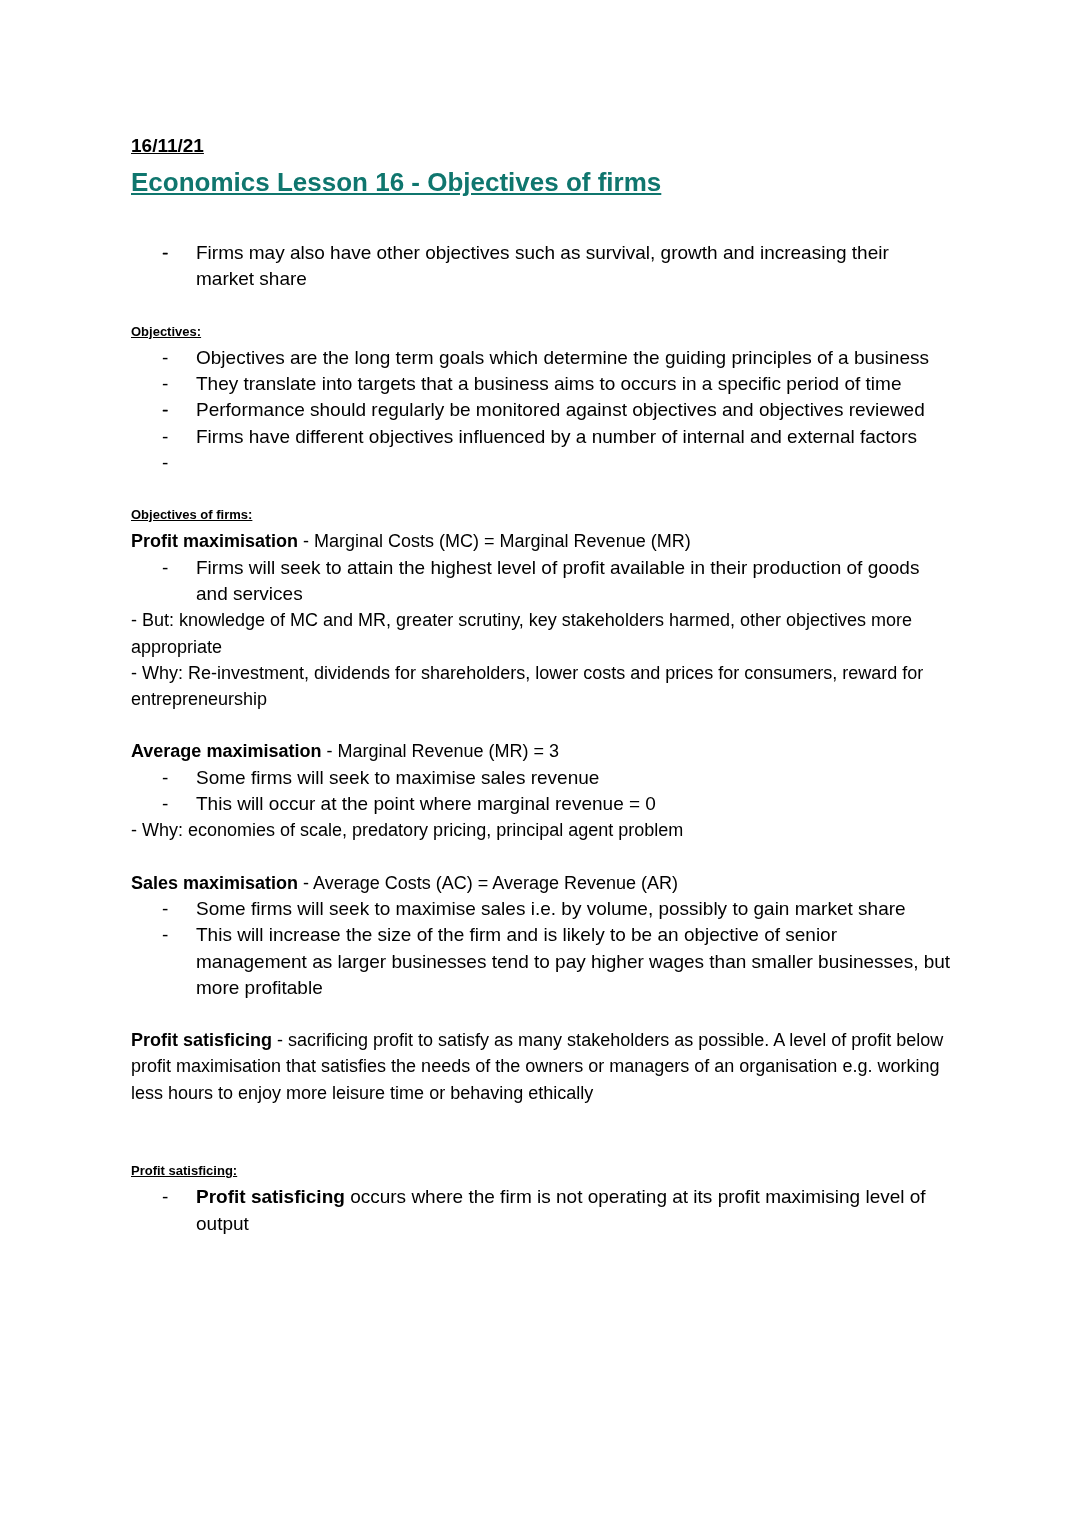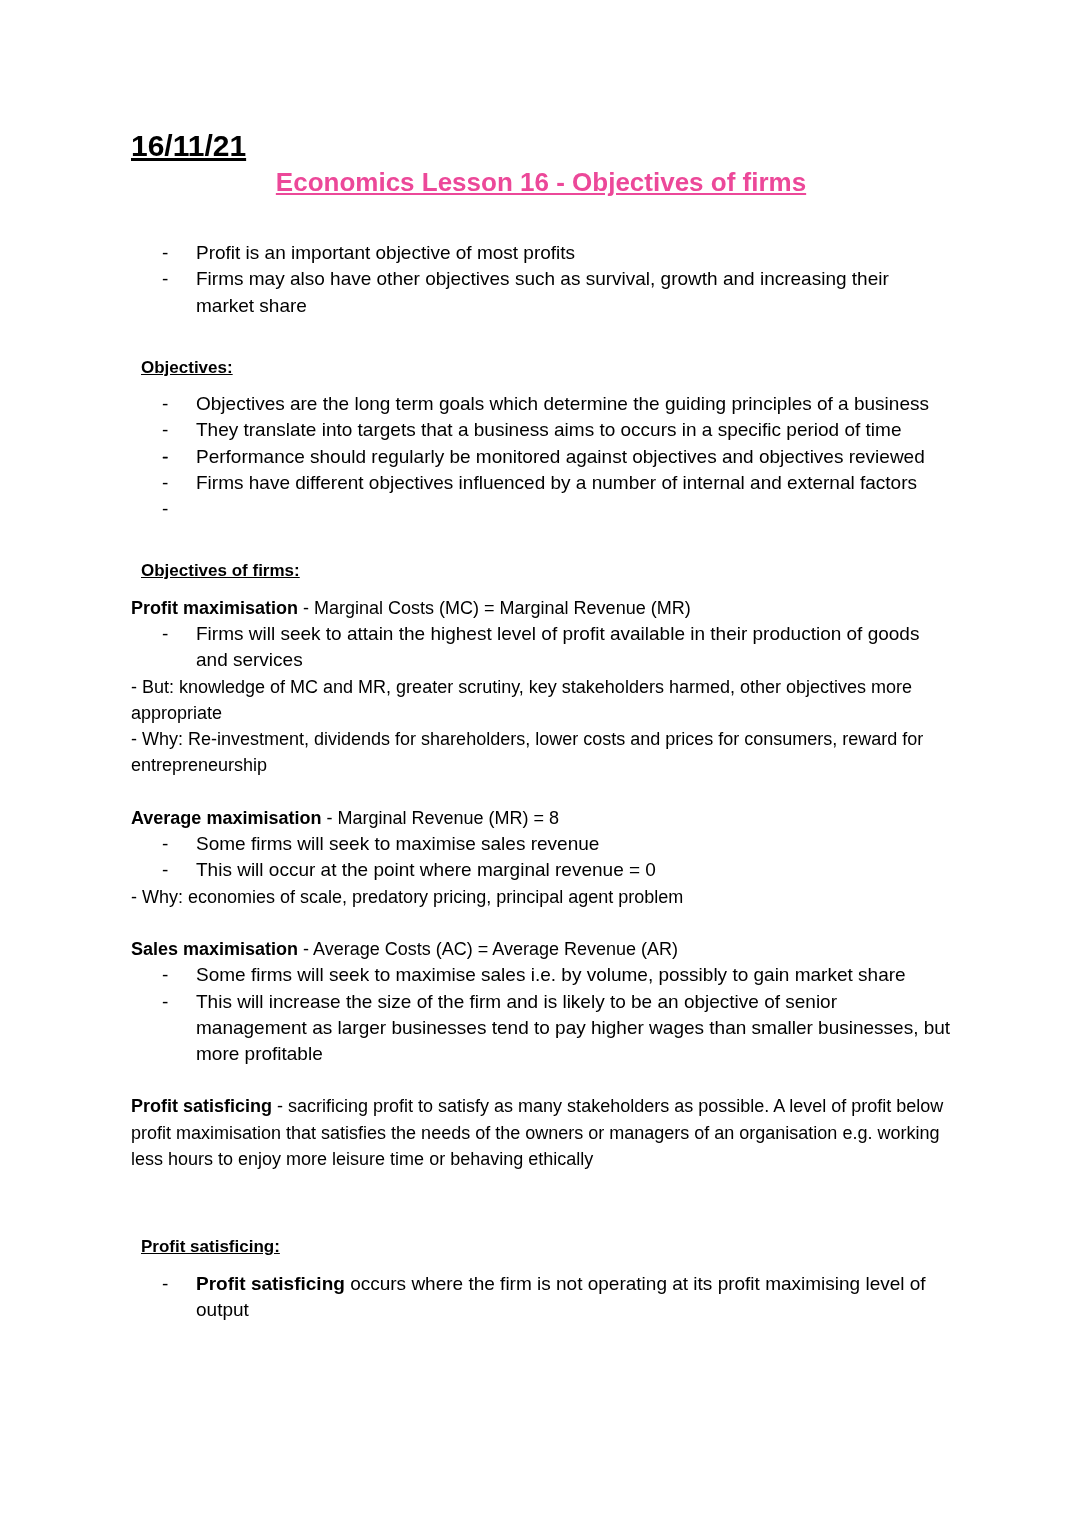--- a/index.html
+++ b/index.html
@@ -1,41 +1,41 @@
 <!DOCTYPE html>
 <html><head>
 <meta charset="utf-8">
 <style>
   html, body { margin: 0; padding: 0; background: #ffffff; }
   body { width: 1080px; height: 1525px; position: relative; overflow: hidden;
          font-family: "Liberation Sans", sans-serif; color: #000; }
   .page { position: absolute; left: 131px; top: 128px; width: 820px; }
-  .date { font-size: 30px; font-weight: bold; text-decoration: underline; line-height: 36px; margin: 0; }
+  .date { font-size: 19px; font-weight: bold; text-decoration: underline; line-height: 36px; margin: 0; }
   .title { font-size: 26px; font-weight: bold; text-decoration: underline; line-height: 36px; margin: 0; color: #38761d; }
   .p { font-size: 18px; line-height: 26.3px; margin: 0; }
-  .heading { font-size: 17px; line-height: 26.3px; font-weight: bold; text-decoration: underline; margin: 10px; }
+  .heading { font-size: 13px; line-height: 26.3px; font-weight: bold; text-decoration: underline; margin: 0; }
   ul.dash { list-style: none; margin: 0; padding: 0; }
   ul.dash li { position: relative; padding-left: 65px; font-size: 19px; line-height: 26.3px; }
   ul.dash li .dash-mark { position: absolute; left: 31px; top: 0; }
   b { font-weight: bold; }
   .gap1 { height: 26px; }
   .gap-title { height: 40px; }
   .gap2 { height: 52px; }
 </style>
 </head>
 <body>
 
 <div class="page">
   <p class="date">16/11/21</p>
-  <p class="title" style="color: #ec4899; text-align: center;">Economics Lesson 16 - Objectives of firms</p>
+  <p class="title" style="color: #0f766e;">Economics Lesson 16 - Objectives of firms</p>
 
   <div class="gap-title"></div>
 
   <ul class="dash">
-    <li><span class="dash-mark">-</span><span>Profit is an important objective of most profits</span></li>
+    <li><span class="dash-mark">-</span></li>
     <li><span class="dash-mark">-</span><span>Firms may also have other objectives such as survival, growth and increasing their market share</span></li>
   </ul>
 
   <div class="gap1"></div>
 
   <p class="heading">Objectives:</p>
   <ul class="dash">
     <li><span class="dash-mark">-</span><span>Objectives are the long term goals which determine the guiding principles of a business</span></li>
     <li><span class="dash-mark">-</span><span>They translate into targets that a business aims to occurs in a specific period of time</span></li>
     <li><span class="dash-mark">-</span></li>
@@ -50,21 +50,21 @@
 
   <p class="p"><b>Profit maximisation</b><span> - Marginal Costs (MC) = Marginal Revenue (MR)</span></p>
   <ul class="dash">
     <li><span class="dash-mark">-</span><span>Firms will seek to attain the highest level of profit available in their production of goods and services</span></li>
   </ul>
   <p class="p">- But: knowledge of MC and MR, greater scrutiny, key stakeholders harmed, other objectives more appropriate</p>
   <p class="p">- Why: Re-investment, dividends for shareholders, lower costs and prices for consumers, reward for entrepreneurship</p>
 
   <div class="gap1"></div>
 
-  <p class="p"><b>Average maximisation</b><span> - Marginal Revenue (MR) = 8</span></p>
+  <p class="p"><b>Average maximisation</b><span> - Marginal Revenue (MR) = 3</span></p>
   <ul class="dash">
     <li><span class="dash-mark">-</span><span>Some firms will seek to maximise sales revenue</span></li>
     <li><span class="dash-mark">-</span><span>This will occur at the point where marginal revenue = 0</span></li>
   </ul>
   <p class="p">- Why: economies of scale, predatory pricing, principal agent problem</p>
 
   <div class="gap1"></div>
 
   <p class="p"><b>Sales maximisation</b><span> - Average Costs (AC) = Average Revenue (AR)</span></p>
   <ul class="dash">

